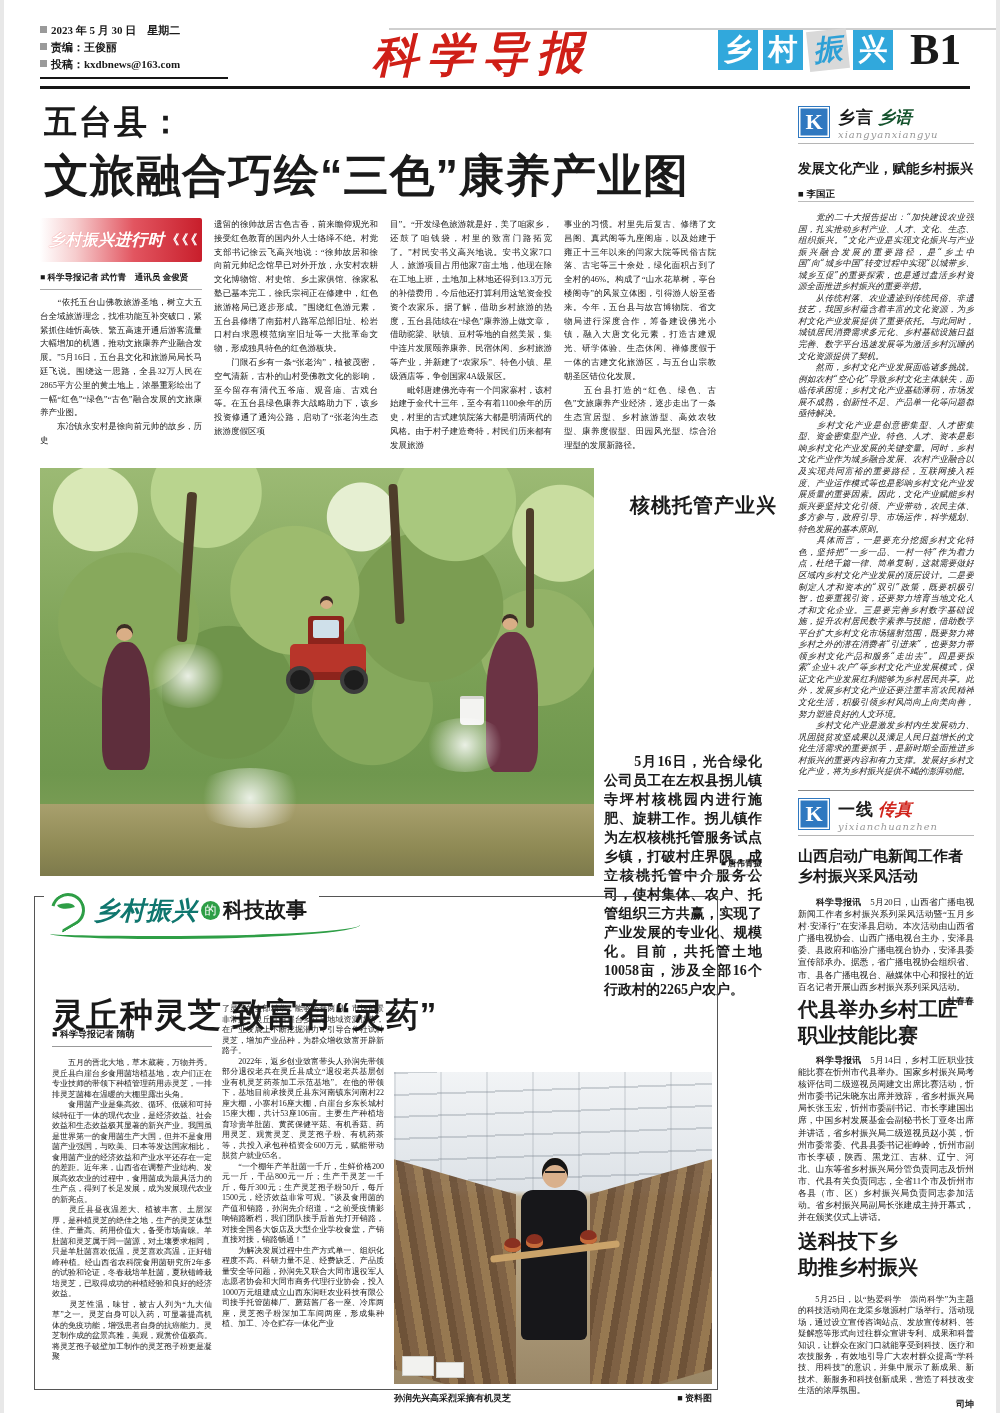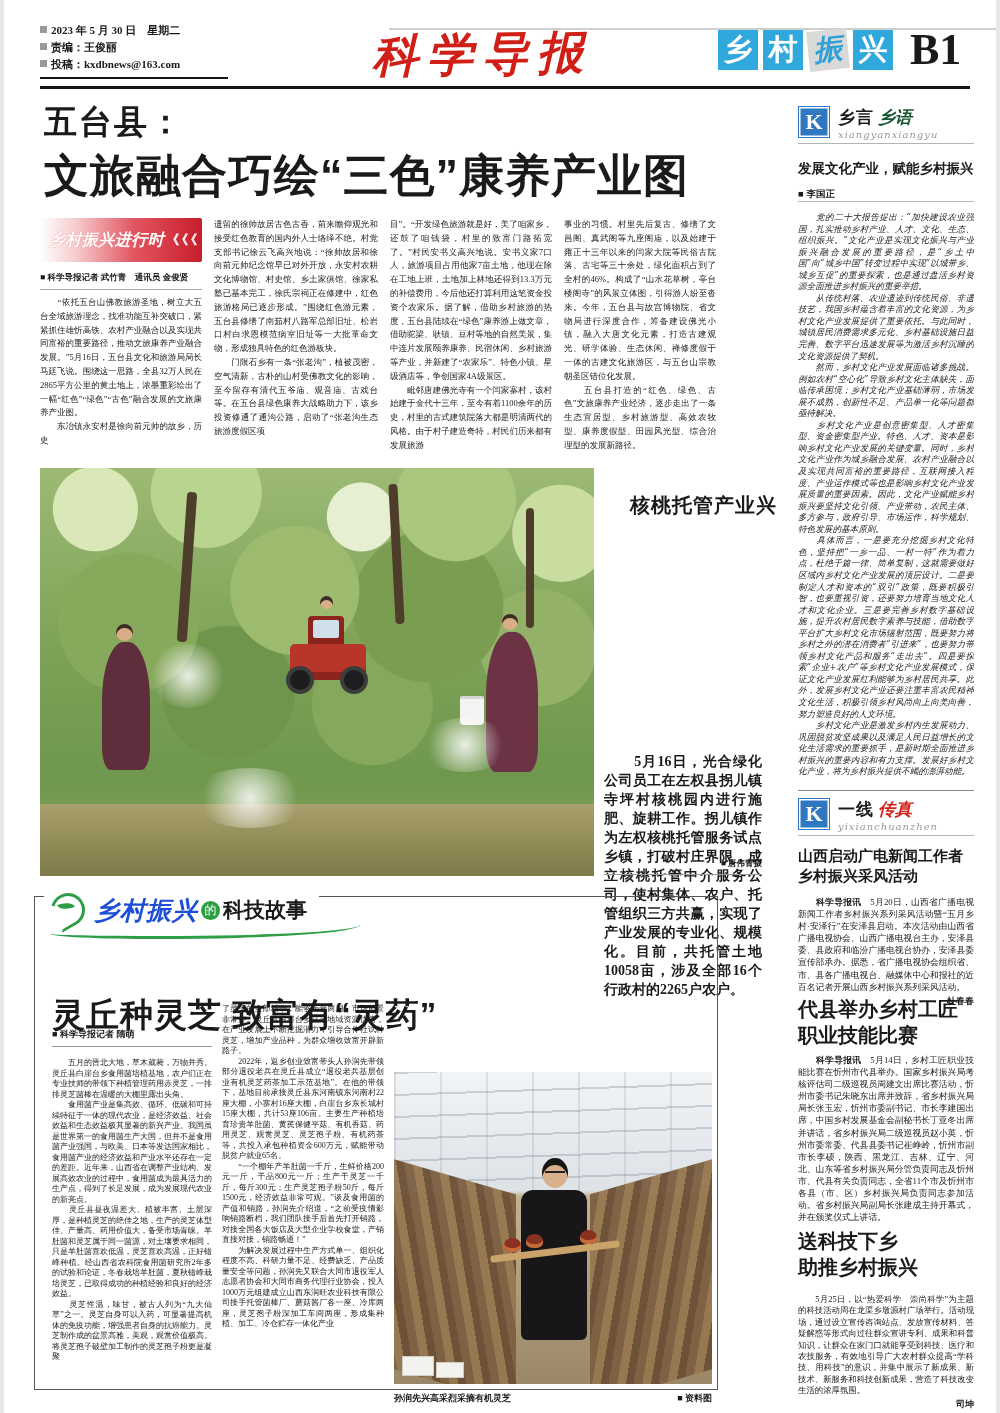--- a/index.html
+++ b/index.html
@@ -62,21 +62,21 @@
   .nauthor{text-align:right;font-weight:bold;font-size:9px;margin-top:2px;}
 
   
   .scibox{border:1px solid #555;}
   .scibadge{background:#fff;display:flex;align-items:center;padding:0 12px 0 4px;height:48px;}
   .swirl{width:40px;height:40px;position:relative;margin-right:6px;}
   .swirl:before{content:"";position:absolute;inset:3px;border:3px solid #2e9e46;border-radius:50% 50% 50% 10%;
                 border-left-color:transparent;transform:rotate(-30deg);}
   .swirl:after{content:"";position:absolute;left:10px;top:12px;width:16px;height:8px;background:#2e9e46;
                border-radius:0 100% 0 100%;transform:rotate(-20deg);}
-  .sci-script{font-size:25px;font-weight:bold;font-style:italic;color:#1d4ed8;font-family:"DejaVu Serif",serif;letter-spacing:1px;}
+  .sci-script{font-size:25px;font-weight:bold;font-style:italic;color:#0f766e;font-family:"DejaVu Serif",serif;letter-spacing:1px;}
   .sci-de{display:inline-flex;width:19px;height:19px;border-radius:50%;background:#2e9e46;color:#fff;font-size:12px;
           align-items:center;justify-content:center;margin:0 3px;}
   .sci-black{font-size:21px;font-weight:bold;}
   .swoosh{border-bottom:3px solid #2e9e46;border-radius:0 0 100% 55%/0 0 22px 8px;}
   .scihead{font-size:33px;font-weight:bold;letter-spacing:1px;}
   .scibyline{font-size:9px;font-weight:bold;border-bottom:1px solid #999;padding-bottom:5px;width:160px;
              font-family:"Liberation Sans",sans-serif;}
   .scol{font-size:8px;line-height:10.5px;}
   .sstrip{column-count:2;column-gap:16px;column-fill:auto;}
   .cap2{display:flex;justify-content:space-between;font-size:9px;font-weight:bold;}
@@ -151,21 +151,21 @@
 
   <div class="abs mainhead sans" style="left:40px;top:146px;">文旅融合巧绘“三色”康养产业图</div>
   <div class="abs kicker sans" style="left:40px;top:100px;">五台县：</div>
 
   <div class="abs clip" style="left:36px;top:218px;width:162px;height:250px;">
     <div class="flagbadge">
       <span class="ft">乡村振兴进行时</span>
       <span class="chev">《《《</span>
     </div>
     <div class="mbyline">■ 科学导报记者 武竹青　通讯员 金俊贤</div>
-    <div class="mcol jt pre">　　“依托五台山佛教旅游圣地，树立大五台全域旅游理念，找准功能互补突破口，紧紧抓住雄忻高铁、农村产业融合以及实现共同富裕的重要路径，推动文旅康养产业融合发展。”5月16日，五台县文化和旅游局局长马廷飞说。围绕这一思路，全县32万人民在2865平方公里的黄土地上，浓墨重彩绘出了一幅“红色”“绿色”“古色”融合发展的文旅康养产业图。
+    <div class="mcol jt pre">　　“依托五台山佛教旅游圣地，树立大五台全域旅游理念，找准功能互补突破口，紧紧抓住雄忻高铁、繁五高速开通后游客流量大幅增加的机遇，推动文旅康养产业融合发展。”5月16日，五台县文化和旅游局局长马廷飞说。围绕这一思路，全县32万人民在2865平方公里的黄土地上，浓墨重彩绘出了一幅“红色”“绿色”“古色”融合发展的文旅康养产业图。
 　　东冶镇永安村是徐向前元帅的故乡，历史</div>
   </div>
   <div class="abs mcol jt pre clip" style="left:210px;top:218px;width:164px;height:250px;">遗留的徐帅故居古色古香，前来瞻仰观光和接受红色教育的国内外人士络绎不绝。村党支部书记徐云飞高兴地说：“徐帅故居和徐向前元帅纪念馆早已对外开放，永安村农耕文化博物馆、村史馆、乡土家俱馆、徐家私塾已基本完工，徐氏宗祠正在修建中，红色旅游格局已逐步形成。”围绕红色游元素，五台县修缮了南茹村八路军总部旧址、松岩口村白求恩模范病室旧址等一大批革命文物，形成独具特色的红色游板块。
 　　门限石乡有一条“张老沟”，植被茂密，空气清新，古朴的山村受佛教文化的影响，至今留存有清代五爷庙、观音庙、古戏台等。在五台县绿色康养大战略助力下，该乡投资修通了通沟公路，启动了“张老沟生态旅游度假区项</div>
   <div class="abs mcol jt pre clip" style="left:386px;top:218px;width:162px;height:250px;">目”。“开发绿色旅游就是好，美了咱家乡，还鼓了咱钱袋，村里的致富门路拓宽了。”村民安书义高兴地说。安书义家7口人，旅游项目占用他家7亩土地，他现在除在工地上班，土地加上林地还得到13.3万元的补偿费用，今后他还打算利用这笔资金投资个农家乐。据了解，借助乡村旅游的热度，五台县陆续在“绿色”康养游上做文章，借助驼梁、耿镇、豆村等地的自然美景，集中连片发展颐养康养、民宿休闲、乡村旅游等产业，并新建了“农家乐”、特色小镇、星级酒店等，争创国家4A级景区。
 　　毗邻唐建佛光寺有一个闫家寨村，该村始建于金代十三年，至今有着1100余年的历史，村里的古式建筑院落大都是明清两代的风格。由于村子建造奇特，村民们历来都有发展旅游</div>
   <div class="abs mcol jt pre clip" style="left:560px;top:218px;width:152px;height:250px;">事业的习惯。村里先后复古、修缮了文昌阁、真武阁等九座阁庙，以及始建于雍正十三年以来的闫家大院等民俗古院落、古宅等三十余处，绿化面积占到了全村的46%。构成了“山水花草树，亭台楼阁寺”的风景立体图，引得游人纷至沓来。今年，五台县与故宫博物院、省文物局进行深度合作，筹备建设佛光小镇，融入大唐文化元素，打造古建观光、研学体验、生态休闲、禅修度假于一体的古建文化旅游区，与五台山宗教朝圣区错位化发展。
 　　五台县打造的“红色、绿色、古色”文旅康养产业经济，逐步走出了一条生态宜居型、乡村旅游型、高效农牧型、康养度假型、田园风光型、综合治理型的发展新路径。</div>
 
   <div class="abs photo-main" style="left:36px;top:468px;width:554px;height:408px;">

